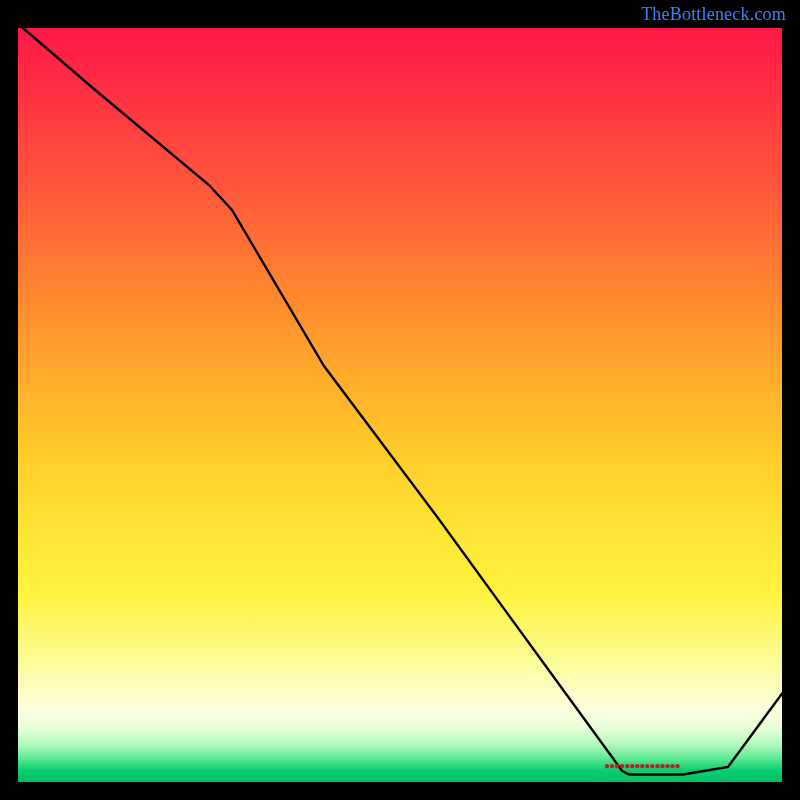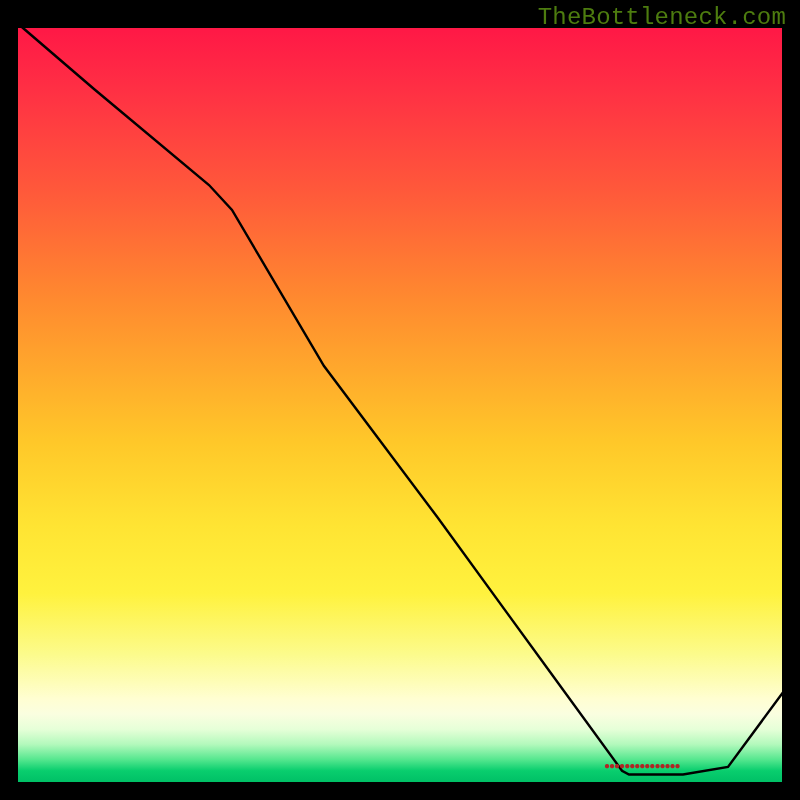--- a/index.html
+++ b/index.html
@@ -39,25 +39,25 @@
       #56e78f 97%,
       #09ce6e 98.5%,
       #00c066 100%
     );
     box-sizing: border-box;
   }
   .watermark {
     position: absolute;
     top: 4px;
     right: 14px;
-    color: #4d7c0f;
-    font-size: 24px;
+    color: #3b82f6;
+    font-size: 18px;
     font-weight: 500;
     letter-spacing: 0.2px;
-    font-family: Liberation Mono, monospace;
+    font-family: Liberation Serif, serif;
   }
   .x-marker {
     position: absolute;
     color: #b02525;
     font-size: 10px;
     font-weight: 900;
     letter-spacing: -1px;
     white-space: nowrap;
   }
   svg.line-layer {

